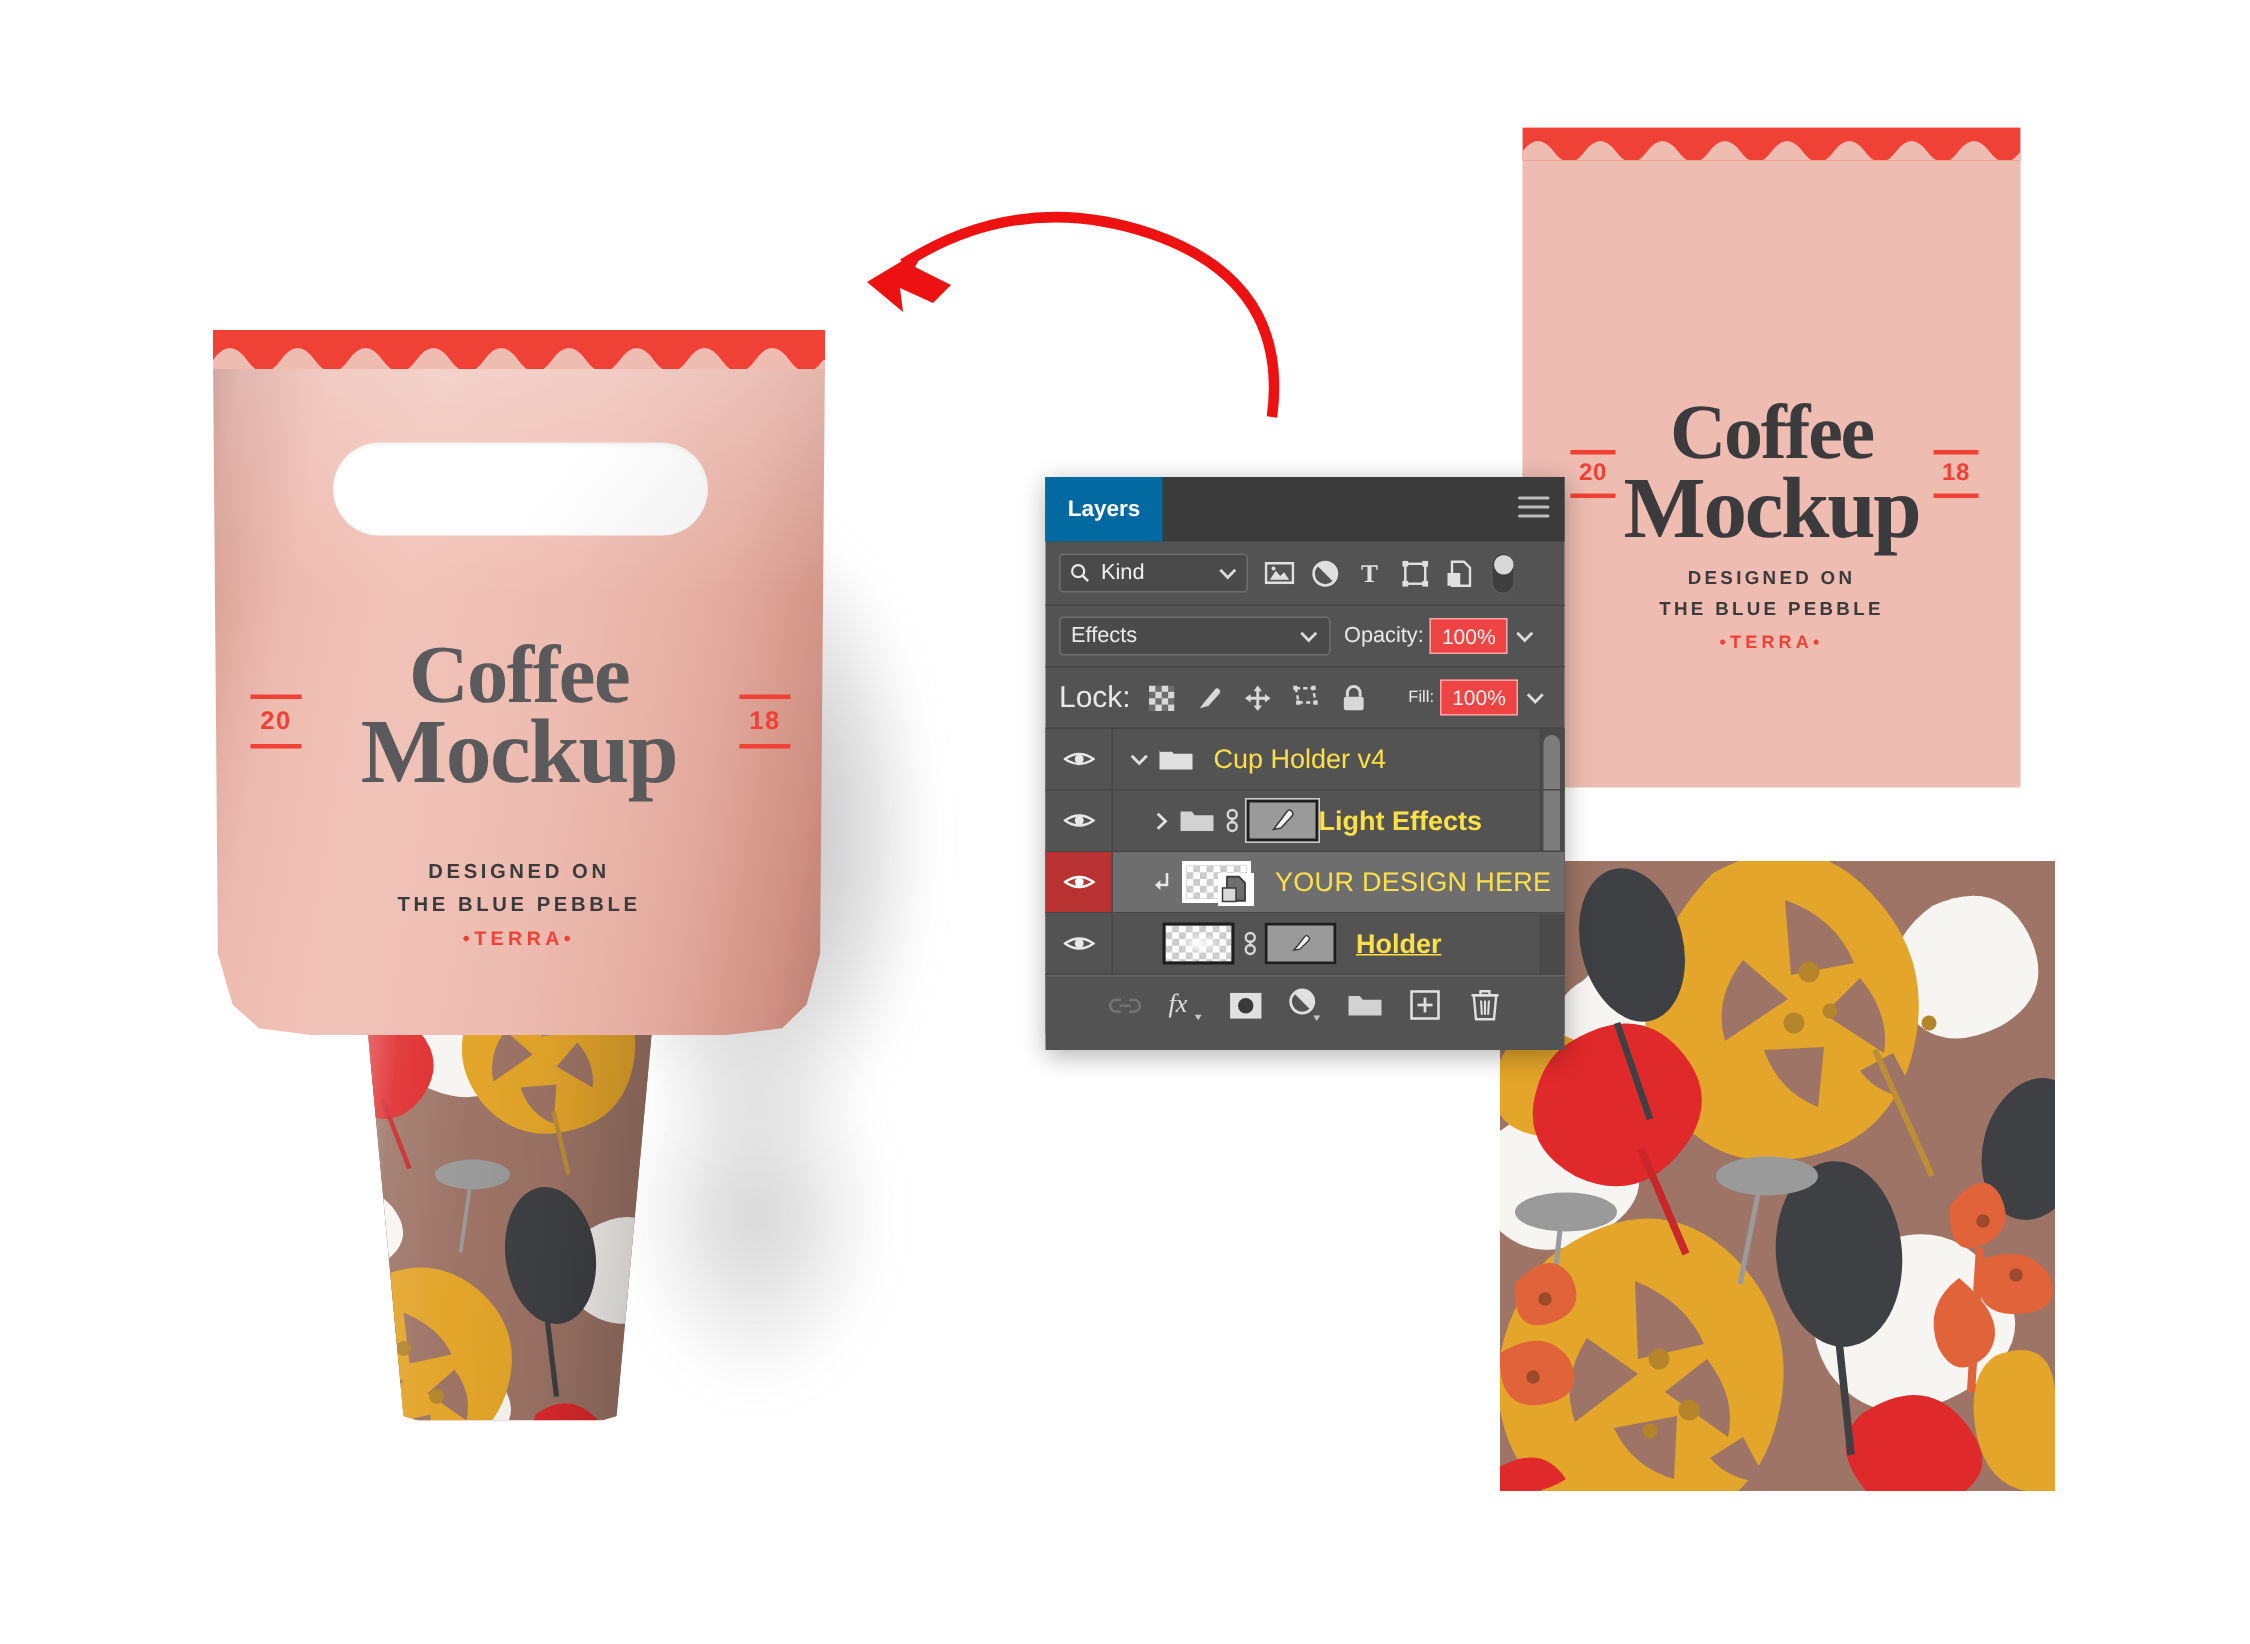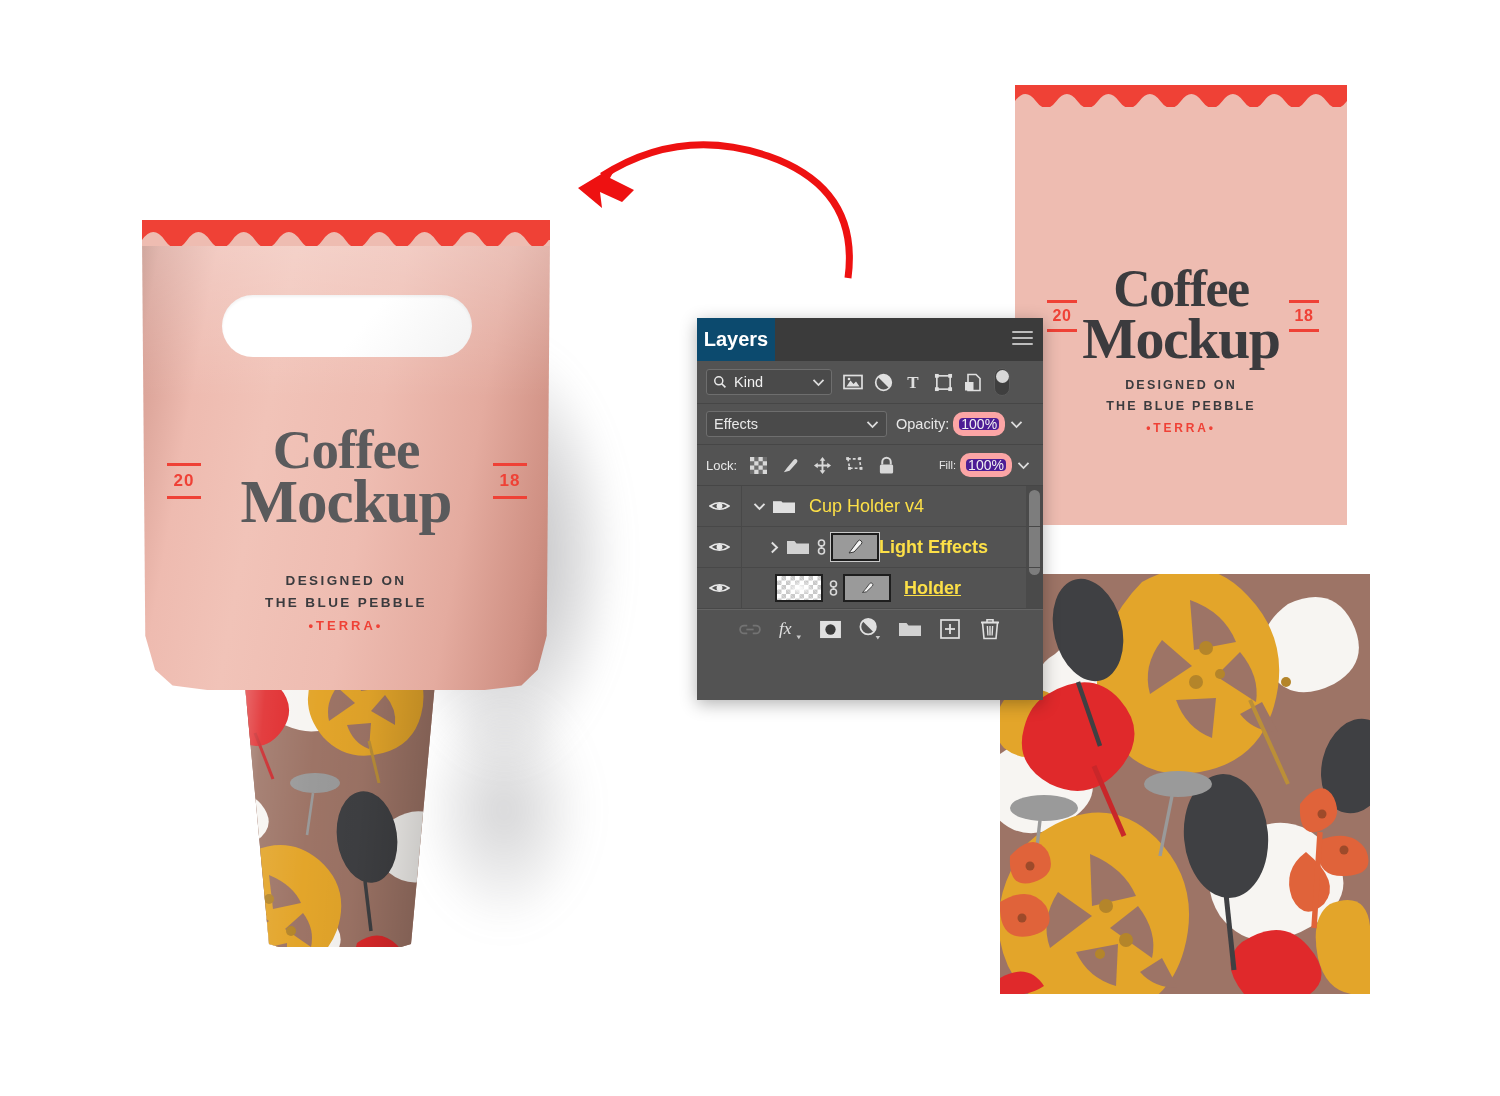--- a/index.html
+++ b/index.html
@@ -142,23 +142,23 @@
 
   
   #layers-panel{
     position:absolute;left:697px;top:318px;width:346px;height:382px;
     background:#535353;
     box-shadow:0 4px 16px rgba(0,0,0,.30);
     color:#e8e8e8;font-size:14.5px;
   }
   .lp-tabbar{position:relative;height:43px;background:#3b3b3b;}
   .lp-tab{
-    position:absolute;left:0;top:0;width:78px;height:43px;background:#0c4a6e;
+    position:absolute;left:0;top:0;width:78px;height:43px;background:#0369a1;
     display:flex;align-items:center;justify-content:center;
-    font-weight:bold;font-size:20px;color:#ffffff;text-align:center;
+    font-weight:bold;font-size:15px;color:#ffffff;text-align:center;
   }
   .lp-menu{position:absolute;right:10px;top:13px;width:21px;}
   .lp-menu i{display:block;height:2.4px;background:#bdbdbd;margin-bottom:3.6px;border-radius:1px;}
 
   .lp-row{display:flex;align-items:center;height:40px;padding:0 9px;
     border-bottom:1px solid #464646;}
   .lp-filter{height:42px;}
   .filter-select{
     display:flex;align-items:center;width:126px;height:26px;
     background:#4a4a4a;border:1px solid #6e6e6e;border-radius:3px;
@@ -175,27 +175,27 @@
   .toggle-pill span{position:absolute;left:1px;top:1px;width:13px;height:13px;border-radius:50%;background:#d8d8d8;}
 
   .blend-select{
     display:flex;align-items:center;width:181px;height:26px;
     background:#4a4a4a;border:1px solid #6e6e6e;border-radius:3px;
     padding:0 7px;box-sizing:border-box;font-size:14.5px;
   }
   .blend-select .cv{margin-left:auto;}
   .op-label{margin-left:9px;font-size:14.5px;color:#e8e8e8;}
   .num-box{
-    width:52px;height:24px;background:#4c1d95;border:6px solid #fca5a5;
-    border-radius:10px;display:flex;align-items:center;justify-content:center;
+    width:52px;height:24px;background:#ef4444;border:1px solid #fca5a5;
+    border-radius:0;display:flex;align-items:center;justify-content:center;
     font-size:14px;color:#f2f2f2;margin-left:4px;box-sizing:border-box;
   }
   .num-cv{width:22px;height:24px;display:flex;align-items:center;justify-content:center;}
 
-  .lock-label{font-size:13px;margin-right:7px;}
+  .lock-label{font-size:20px;margin-right:7px;}
   .lock-icons{display:flex;align-items:center;gap:4px;}
   .lock-ic{width:28px;height:26px;display:flex;align-items:center;justify-content:center;}
   .fill-label{margin-left:auto;font-size:11px;}
 
   .lp-list{position:relative;background:#535353;}
   .layer-row{
     display:flex;align-items:center;height:40px;
     border-bottom:1px solid #484848;position:relative;
   }
   .eye-cell{
@@ -647,20 +647,43 @@
           </svg>
         </div>
         <div class="thumb-mask hi">
           <svg width="20" height="20" viewBox="0 0 20 20">
             <path d="M4 16 L7 12 L13 4 Q14.5 2.2 16.2 3.9 Q17.8 5.6 16.2 7.2 L9 15 Z" fill="#f4f4f4" stroke="#3a3a3a" stroke-width="1"></path>
           </svg>
         </div>
         <span class="layer-name" style="font-weight:bold">Light Effects</span>
       </div>
 
+      <div class="layer-row selected">
+        <div class="eye-cell">
+          <svg width="21" height="14" viewBox="0 0 22 14">
+            <path d="M1 7 Q11 0 21 7 Q11 14 1 7 Z" stroke="#ffffff" stroke-width="1.6" fill="none"></path>
+            <circle cx="11" cy="7" r="3.1" fill="#ffffff"></circle>
+          </svg>
+        </div>
+        <div class="clip-ic" style="margin-left:24px">
+          <svg width="13" height="14" viewBox="0 0 13 14">
+            <path d="M9 1 V9 H3" stroke="#e8e8e8" stroke-width="1.7" fill="none"></path>
+            <path d="M4.6 5.6 L1 9 L4.6 12.4 Z" fill="#e8e8e8"></path>
+          </svg>
+        </div>
+        <div class="sel-thumb-wrap">
+          <div class="thumb-checker" style="position:absolute;left:4px;top:4px;width:46px;height:28px;border-color:#ffffff;border-width:3px"></div>
+          <svg style="position:absolute;left:28px;top:12px" width="24" height="22" viewBox="0 0 24 22">
+            <rect x="0" y="0" width="24" height="22" fill="#ffffff"></rect>
+            <path d="M6 2.5 H14 L18 6.5 V18.5 H6 Z" fill="#6e6e6e" stroke="#3a3a3a" stroke-width="1.2"></path>
+            <rect x="3" y="10" width="9" height="9" fill="#d8d8d8" stroke="#3a3a3a" stroke-width="1"></rect>
+          </svg>
+        </div>
+        <span class="layer-name caps" style="margin-left:6px">YOUR DESIGN HERE</span>
+      </div>
 
       <div class="layer-row">
         <div class="eye-cell">
           <svg width="21" height="14" viewBox="0 0 22 14">
             <path d="M1 7 Q11 0 21 7 Q11 14 1 7 Z" stroke="#e8e8e8" stroke-width="1.6" fill="none"></path>
             <circle cx="11" cy="7" r="3.1" fill="#e8e8e8"></circle>
           </svg>
         </div>
         <div class="thumb-checker glow" style="margin-left:33px"></div>
         <div class="link-ic">

